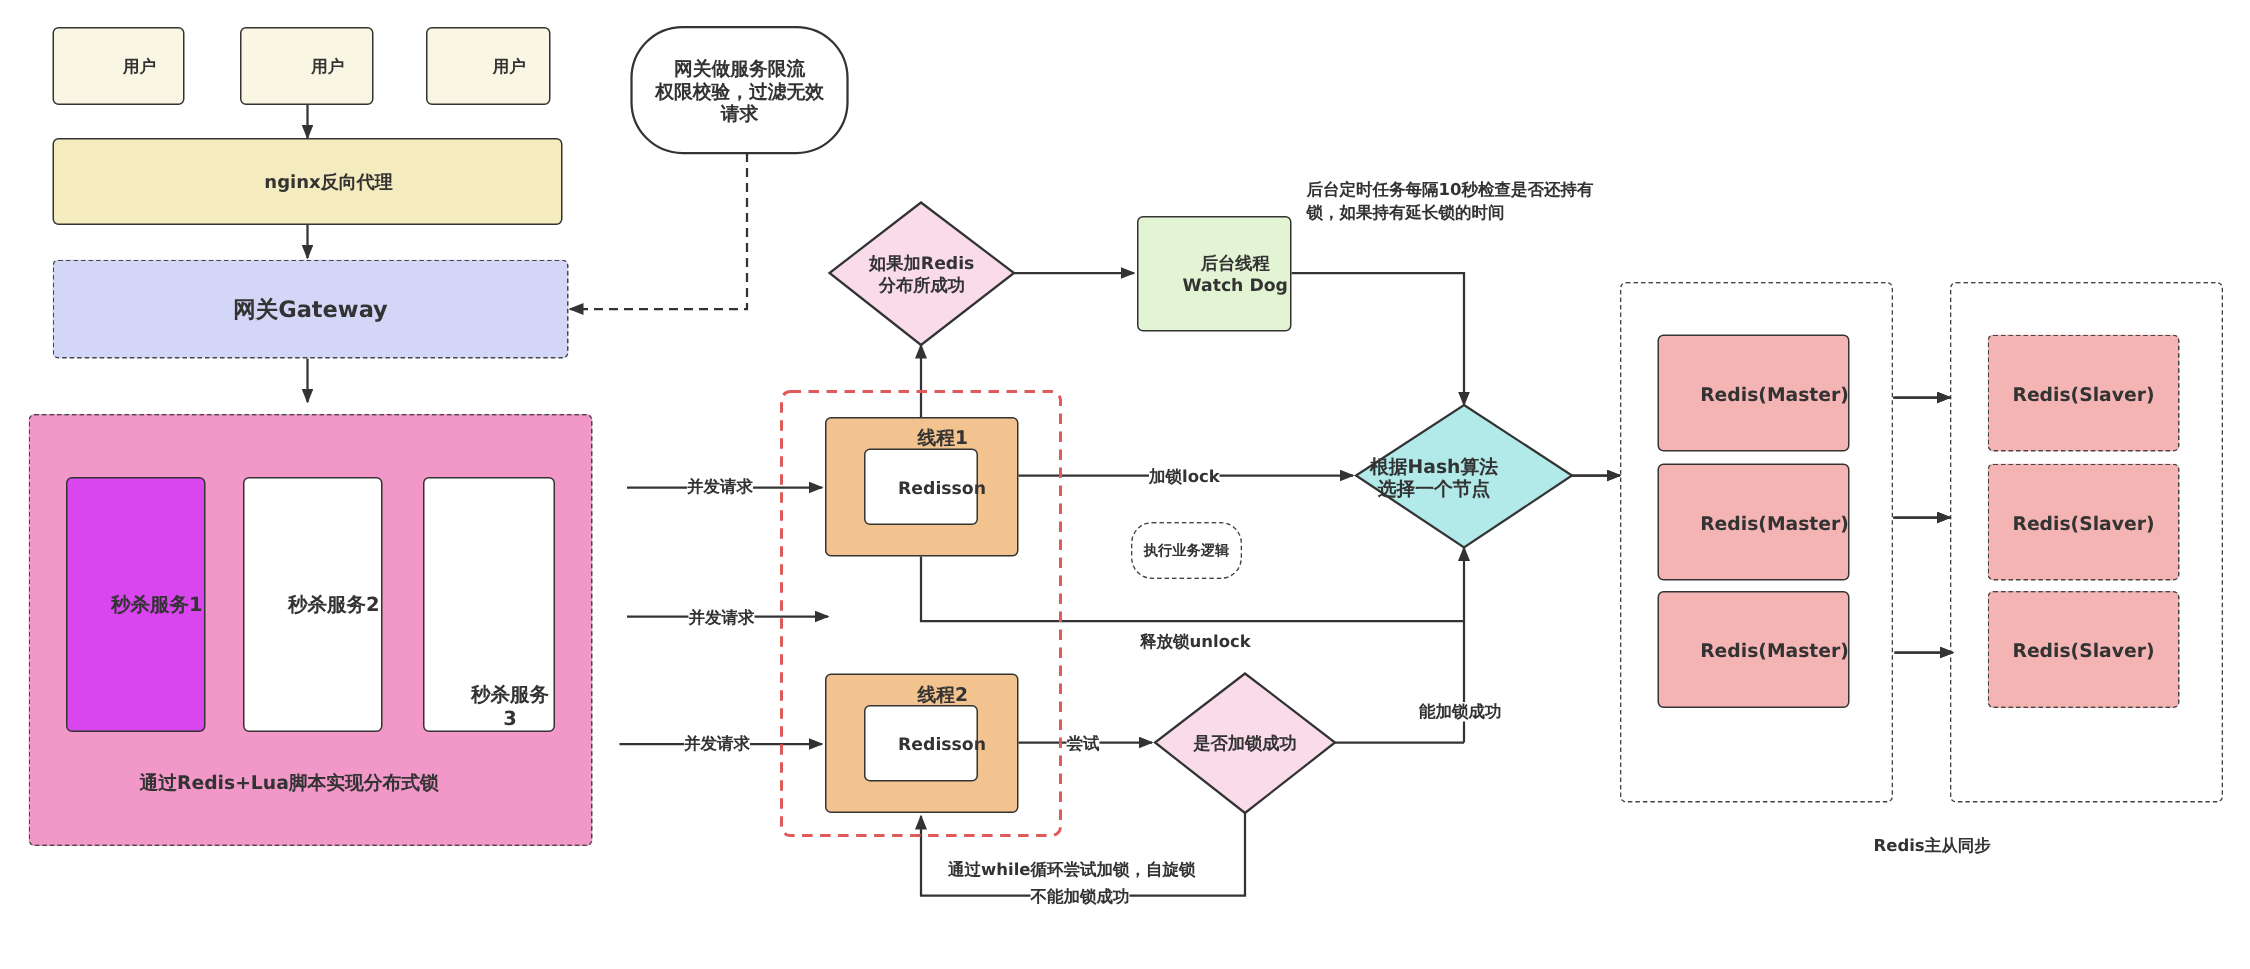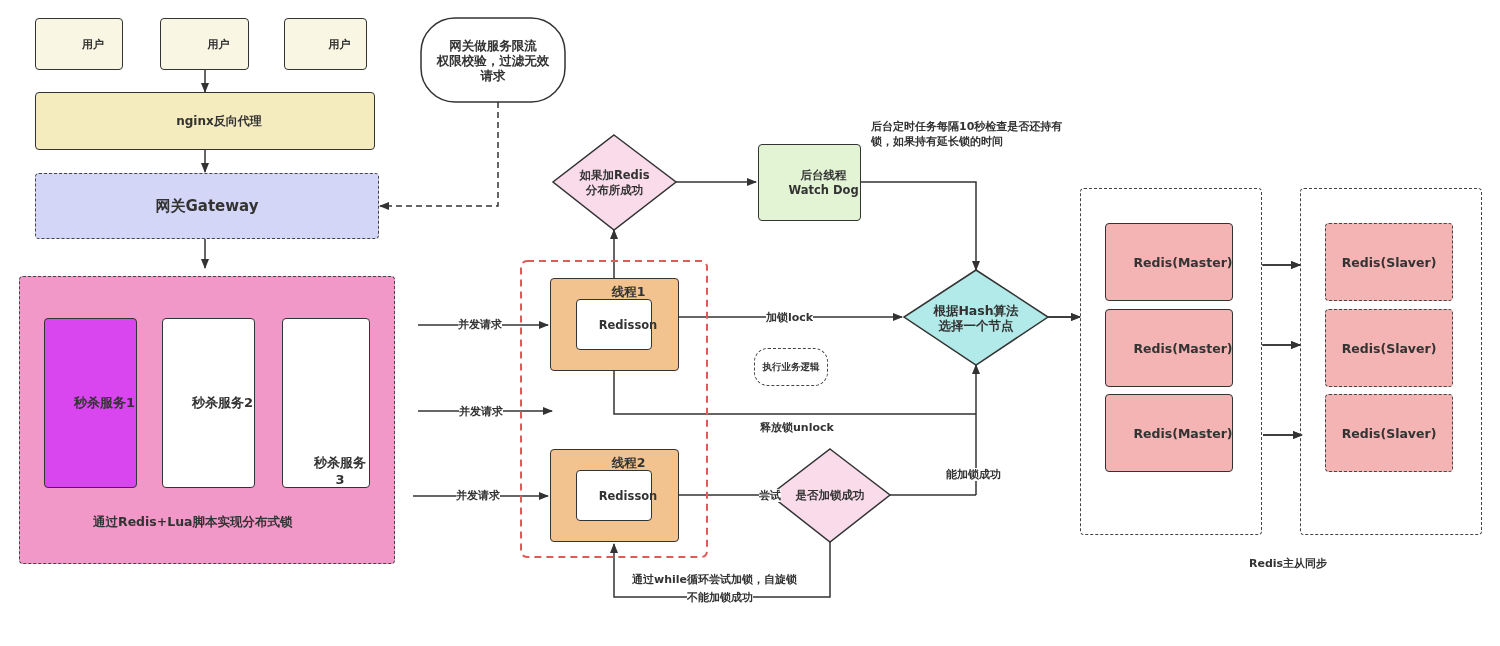--- a/index.html
+++ b/index.html
@@ -129,28 +129,28 @@
 
 <div class="node solid" style="left:758px;top:144px;width:103px;height:77px;background:#e3f4d5;flex-direction:column;font-size:11.5px;line-height:15px;">
   <span>后台线程</span>
   <span>Watch Dog</span>
 </div>
 <div class="lbl nobg" style="left:871px;top:119px;font-size:11px;line-height:15px;">
   <div>后台定时任务每隔10秒检查是否还持有</div>
   <div>锁，如果持有延长锁的时间</div>
 </div>
 
-<div class="diamond-text" style="left:904px;top:270px;width:144px;height:95px;flex-direction:column;font-size:12.5px;">
+<div class="diamond-text" style="left:884px;top:270px;width:144px;height:95px;flex-direction:column;font-size:12.5px;">
   <span>根据Hash算法</span>
   <span>选择一个节点</span>
 </div>
 
 <div class="lbl" style="left:766px;top:311px;">加锁lock</div>
 <div class="lbl" style="left:760px;top:421px;">释放锁unlock</div>
-<div class="lbl" style="left:711px;top:489px;margin-left:48px;">尝试</div>
+<div class="lbl" style="left:711px;top:489px;">尝试</div>
 <div class="lbl" style="left:946px;top:468px;text-align:center;">能加锁成功</div>
 <div class="lbl nobg" style="left:632px;top:573px;">通过while循环尝试加锁，自旋锁</div>
 <div class="lbl" style="left:687px;top:591px;">不能加锁成功</div>
 
 <div class="node" style="left:754px;top:348px;width:74px;height:38px;border:1.5px dashed #444;border-radius:14px;background:#fff;font-size:9.5px;">
     <span>执行业务逻辑</span>
   </div>
 
 <div class="diamond-text" style="left:770px;top:449px;width:120px;height:93px;font-size:11.5px;">
   <span>是否加锁成功</span>

